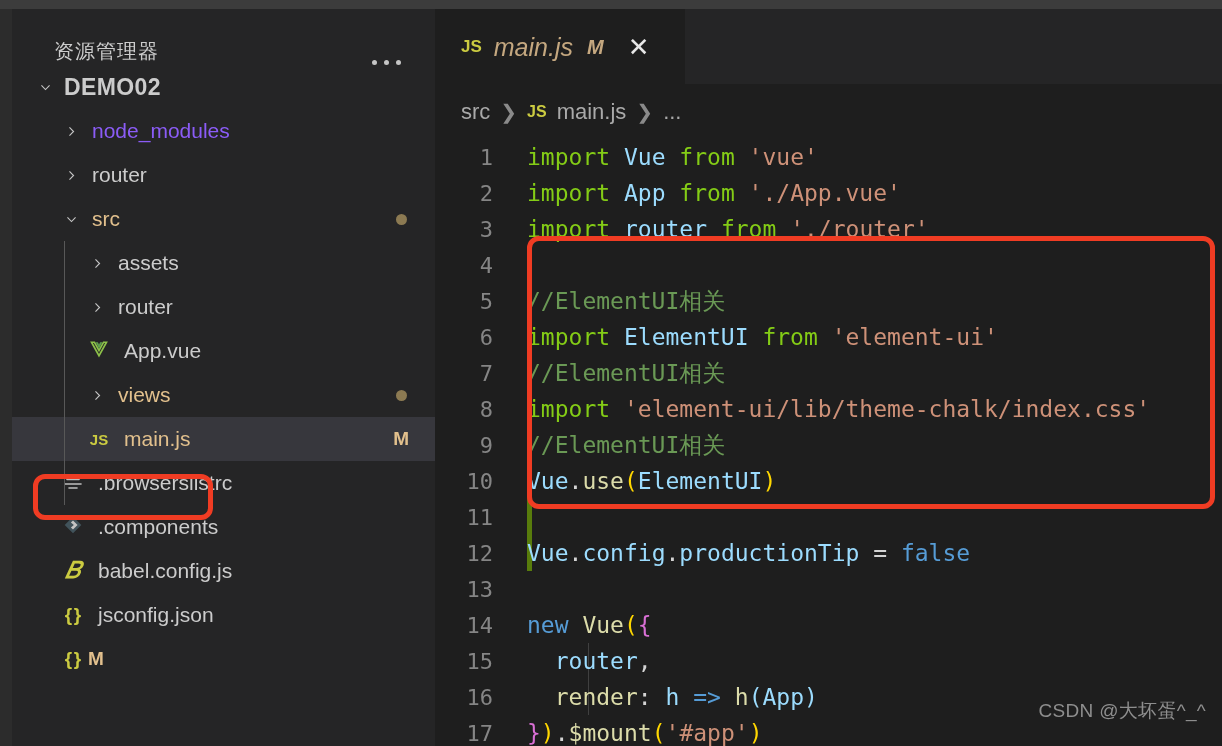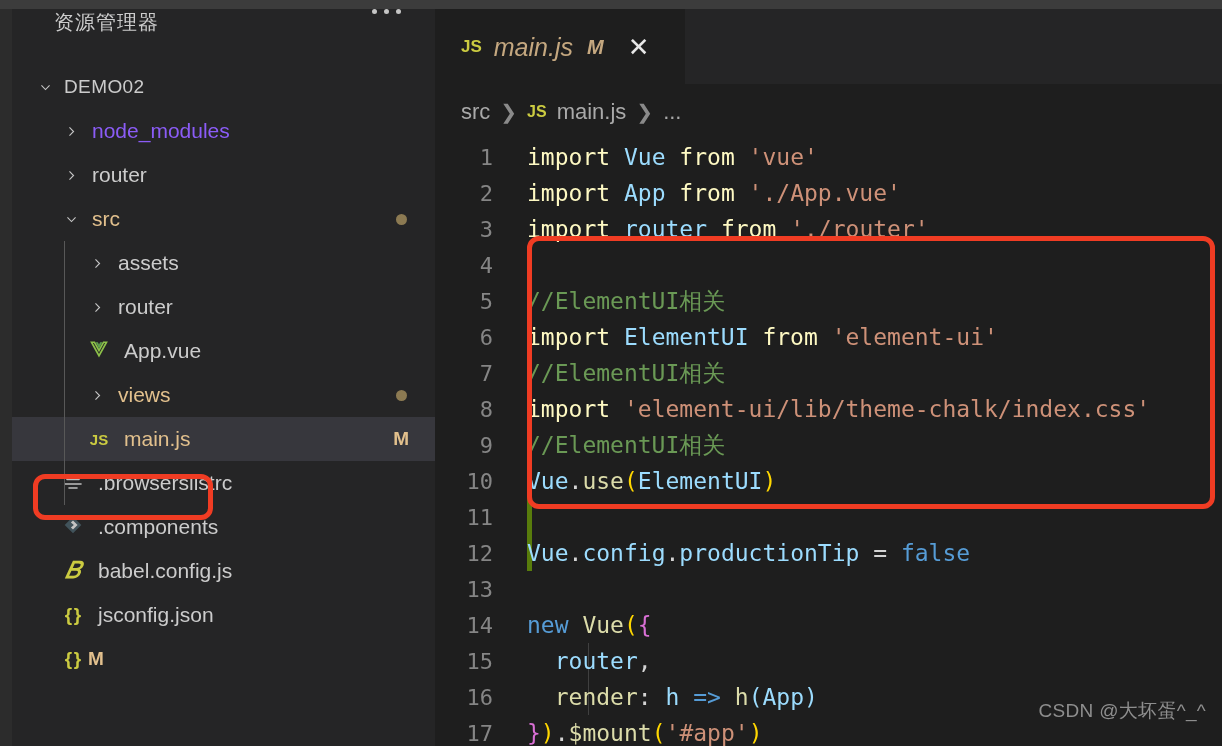--- a/index.html
+++ b/index.html
@@ -13,21 +13,21 @@
 
   
   .titlebar { position:absolute; left:0; top:0; width:1222px; height:9px; background:#3C3C3C; }
 
   
   .activitybar { position:absolute; left:0; top:9px; width:12px; height:737px; background:#2C2C2C; }
 
   
   .sidebar { position:absolute; left:12px; top:9px; width:423px; height:737px; background:#252526; }
   .sb-header {
-    height:56px; display:flex; align-items:flex-start; padding:0 28px 0 42px;
+    height:56px; display:flex; align-items:flex-end; padding:0 28px 0 42px;
     justify-content:space-between;
   }
   .sb-title { color:#CCCCCC; font-size:20px; letter-spacing:1px; }
   .sb-dots { display:flex; gap:7px; align-items:center; padding-right:6px; cursor:pointer; }
   .sb-dots i { display:block; width:5px; height:5px; border-radius:50%; background:#C5C5C5; }
 
   .tree { position:relative; }
   .row {
     position:relative; height:44px; display:flex; align-items:center;
     font-size:21px; color:#CCCCCC; white-space:nowrap; cursor:pointer;
@@ -39,21 +39,21 @@
   }
   .row .twisty svg { display:block; }
   .row .ficon {
     width:30px; flex:0 0 30px; display:flex; align-items:center; justify-content:center;
     font-size:16px; font-weight:bold;
   }
   .row .lbl { flex:1 1 auto; overflow:hidden; text-overflow:ellipsis; }
   .row .deco { flex:0 0 auto; font-size:19px; font-weight:bold; padding-right:26px; }
   .dot { width:11px; height:11px; border-radius:50%; background:#8C7A52; margin-right:28px; flex:0 0 auto; }
 
-  .root-row { font-weight:normal; font-size:19px; color:#CCCCCC; letter-spacing:.4px; }
+  .root-row { font-weight:bold; font-size:23px; color:#CCCCCC; letter-spacing:.4px; }
 
   .indent-guide {
     position:absolute; width:1px; background:#585858; left:0; top:0; bottom:0;
   }
 
   
   .ic-js   { color:#CBCB41; font-size:15px; font-family:"Liberation Sans",sans-serif; font-weight:bold; }
   .ic-vue  { color:#8DC149; }
   .ic-list { color:#BFBFBF; }
   .ic-git  { color:#41535B; }
@@ -94,21 +94,21 @@
   }
   .ltext { flex:1 1 auto; color:#D4D4D4; }
 
   
   .gitbar { position:absolute; left:92px; width:5px; background:#587C0C; }
 
   
   .code-ig { position:absolute; width:1px; background:#404040; left:153px; }
 
   
-  .k   { color:#fef9c3;text-align:center; }  
+  .k   { color:#84cc16;text-align:center; }  
   .kb  { color:#569CD6; }  
   .id  { color:#9CDCFE; }  
   .str { color:#CE9178; }  
   .cm  { color:#6A9955; }  
   .fn  { color:#DCDCAA; }  
   .py  { color:#FFD700; }  
   .pm  { color:#DA70D6; }  
   .op  { color:#D4D4D4; }
 
   

